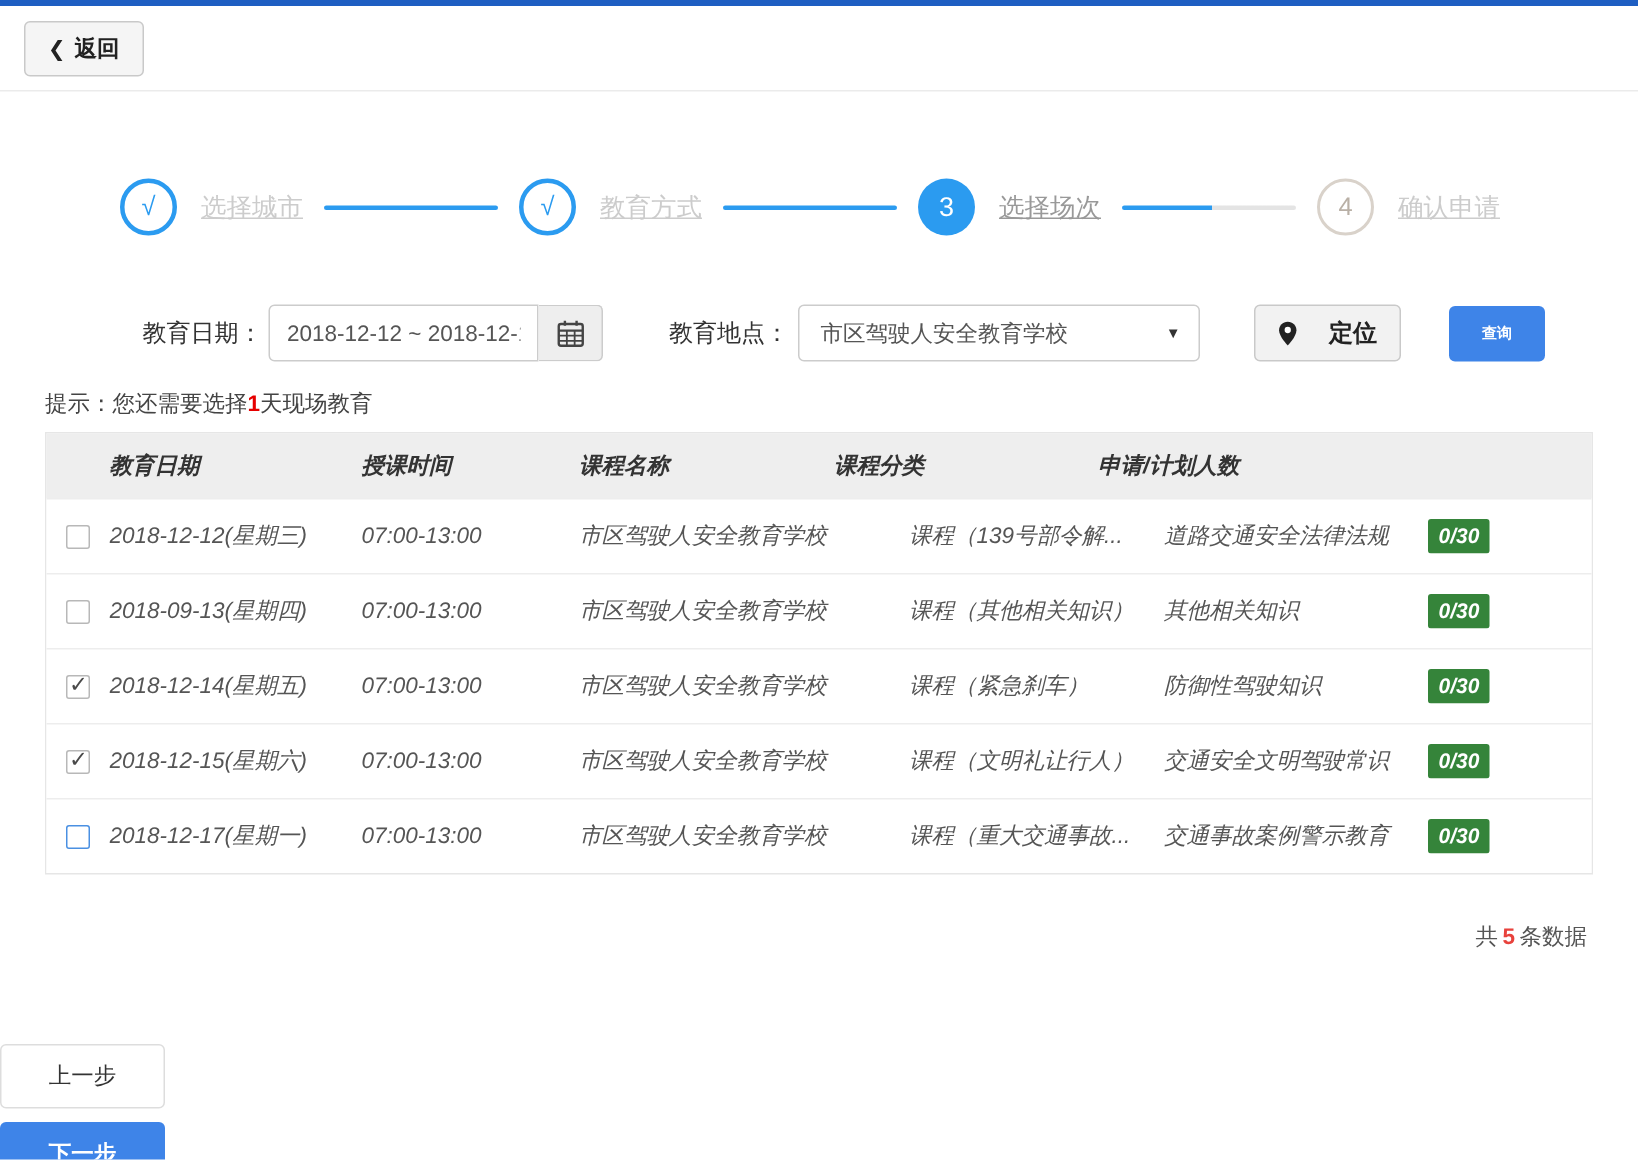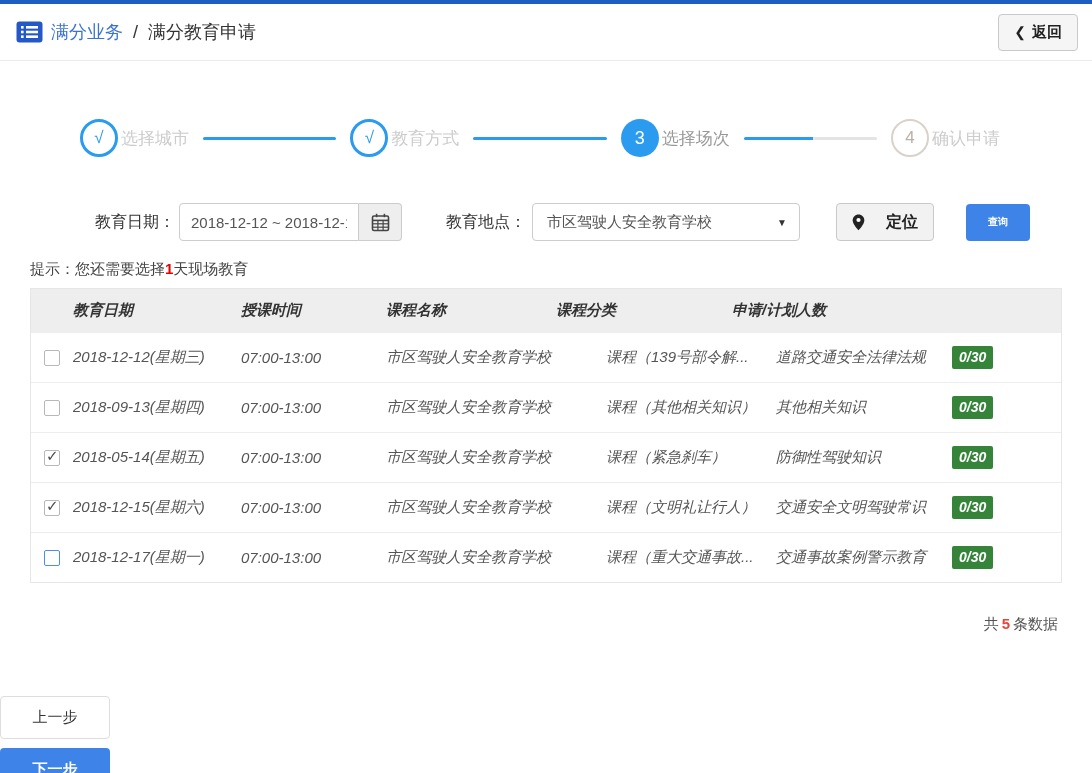--- a/index.html
+++ b/index.html
@@ -14,21 +14,21 @@
   .back-btn { display:flex; align-items:center; gap:6px; background:#f5f5f5; border:1px solid #c9c9c9; border-radius:4px; padding:8px 15px; font-size:15px; font-weight:700; color:#222; cursor:pointer; font-family:inherit; }
   .back-btn .chev { font-size:14px; font-weight:700; }
 
   
   .steps { display:flex; align-items:center; margin:58px 92px 0 80px; }
   .step { display:flex; align-items:center; flex:none; }
   .step-circle { width:38px; height:38px; border-radius:50%; display:flex; align-items:center; justify-content:center; font-size:17px; flex:none; }
   .step.done .step-circle { border:3px solid #2b9bf0; color:#2b9bf0; background:#fff; width:38px; height:38px; }
   .step.active .step-circle { background:#2b9bf0; color:#fff; font-size:18px; }
   .step.pending .step-circle { border:2px solid #d9d2ca; color:#b9b0a6; background:#fff; }
-  .step-label { margin-left:3px; font-size:17px; color:#ccc; white-space:nowrap; }
+  .step-label { margin-left:16px; font-size:17px; color:#ccc; white-space:nowrap;text-decoration:underline; }
   .step.active .step-label { color:#999; }
   .step.pending .step-label { color:#ccc; }
   .conn { flex:1; height:3px; background:#2b9bf0; margin:0 14px; border-radius:2px; }
   .conn.half { background:linear-gradient(to right,#2b9bf0 0 52%,#e4e4e4 52% 100%); }
 
   
   .filters { display:flex; align-items:center; margin:46px 0 0 95px; }
   .flabel { font-size:16px; color:#333; white-space:nowrap; }
   .date-group { display:flex; margin-left:4px; }
   .date-input { width:180px; height:38px; border:1px solid #ccc; border-right:1px solid #ccc; border-radius:4px 0 0 4px; padding:0 11px; font-size:15px; color:#555; font-family:inherit; outline:none; background:#fff; }
@@ -69,36 +69,20 @@
   .footer-btns { display:flex; justify-content:center; gap:9px; margin-top:62px;flex-direction:column; }
   .prev-btn { width:110px; height:43px; background:#fff; border:1px solid #ddd; border-radius:4px; font-size:15px; color:#333; cursor:pointer; font-family:inherit; }
   .next-btn { width:110px; height:43px; background:#3e84e8; border:none; border-radius:4px; font-size:15px; color:#fff; font-weight:700; cursor:pointer; font-family:inherit; }
 </style>
 </head>
 <body>
 
 <div class="topbar"></div>
 
 <header class="hdr">
-  <div class="hdr-left">
-    <span style="display:flex;">
-      <svg width="27" height="22" viewBox="0 0 27 22">
-          <rect x="0.5" y="0.5" width="26" height="21" rx="3" fill="#2458c6"></rect>
-          <rect x="5" y="5" width="2.6" height="2.6" fill="#fff"></rect>
-          <rect x="10" y="5" width="12" height="2.6" fill="#fff"></rect>
-          <rect x="5" y="9.7" width="2.6" height="2.6" fill="#fff"></rect>
-          <rect x="10" y="9.7" width="12" height="2.6" fill="#fff"></rect>
-          <rect x="5" y="14.4" width="2.6" height="2.6" fill="#fff"></rect>
-          <rect x="10" y="14.4" width="12" height="2.6" fill="#fff"></rect>
-        </svg>
-    </span>
-    <span class="crumb-main">满分业务</span>
-    <span class="crumb-sep">/</span>
-    <span class="crumb-page">满分教育申请</span>
-  </div>
   <button class="back-btn">
     <span class="chev">❮</span>
     <span>返回</span>
   </button>
 </header>
 
 <div class="steps">
   <div class="step done">
     <span class="step-circle">
         <span>√</span>
@@ -199,21 +183,21 @@
     <div class="col c-place">市区驾驶人安全教育学校</div>
     <div class="col c-course">课程（其他相关知识）</div>
     <div class="col c-cat">其他相关知识</div>
     <div class="col c-count"><span class="badge">0/30</span></div>
   </div>
 
   <div class="trow">
     <div class="col c-cb">
         <span class="cb checked"></span>
       </div>
-    <div class="col c-date">2018-05-14(星期五)</div>
+    <div class="col c-date">2018-12-14(星期五)</div>
     <div class="col c-time">07:00-13:00</div>
     <div class="col c-place">市区驾驶人安全教育学校</div>
     <div class="col c-course">课程（紧急刹车）</div>
     <div class="col c-cat">防御性驾驶知识</div>
     <div class="col c-count"><span class="badge">0/30</span></div>
   </div>
 
   <div class="trow">
     <div class="col c-cb">
         <span class="cb checked"></span>

